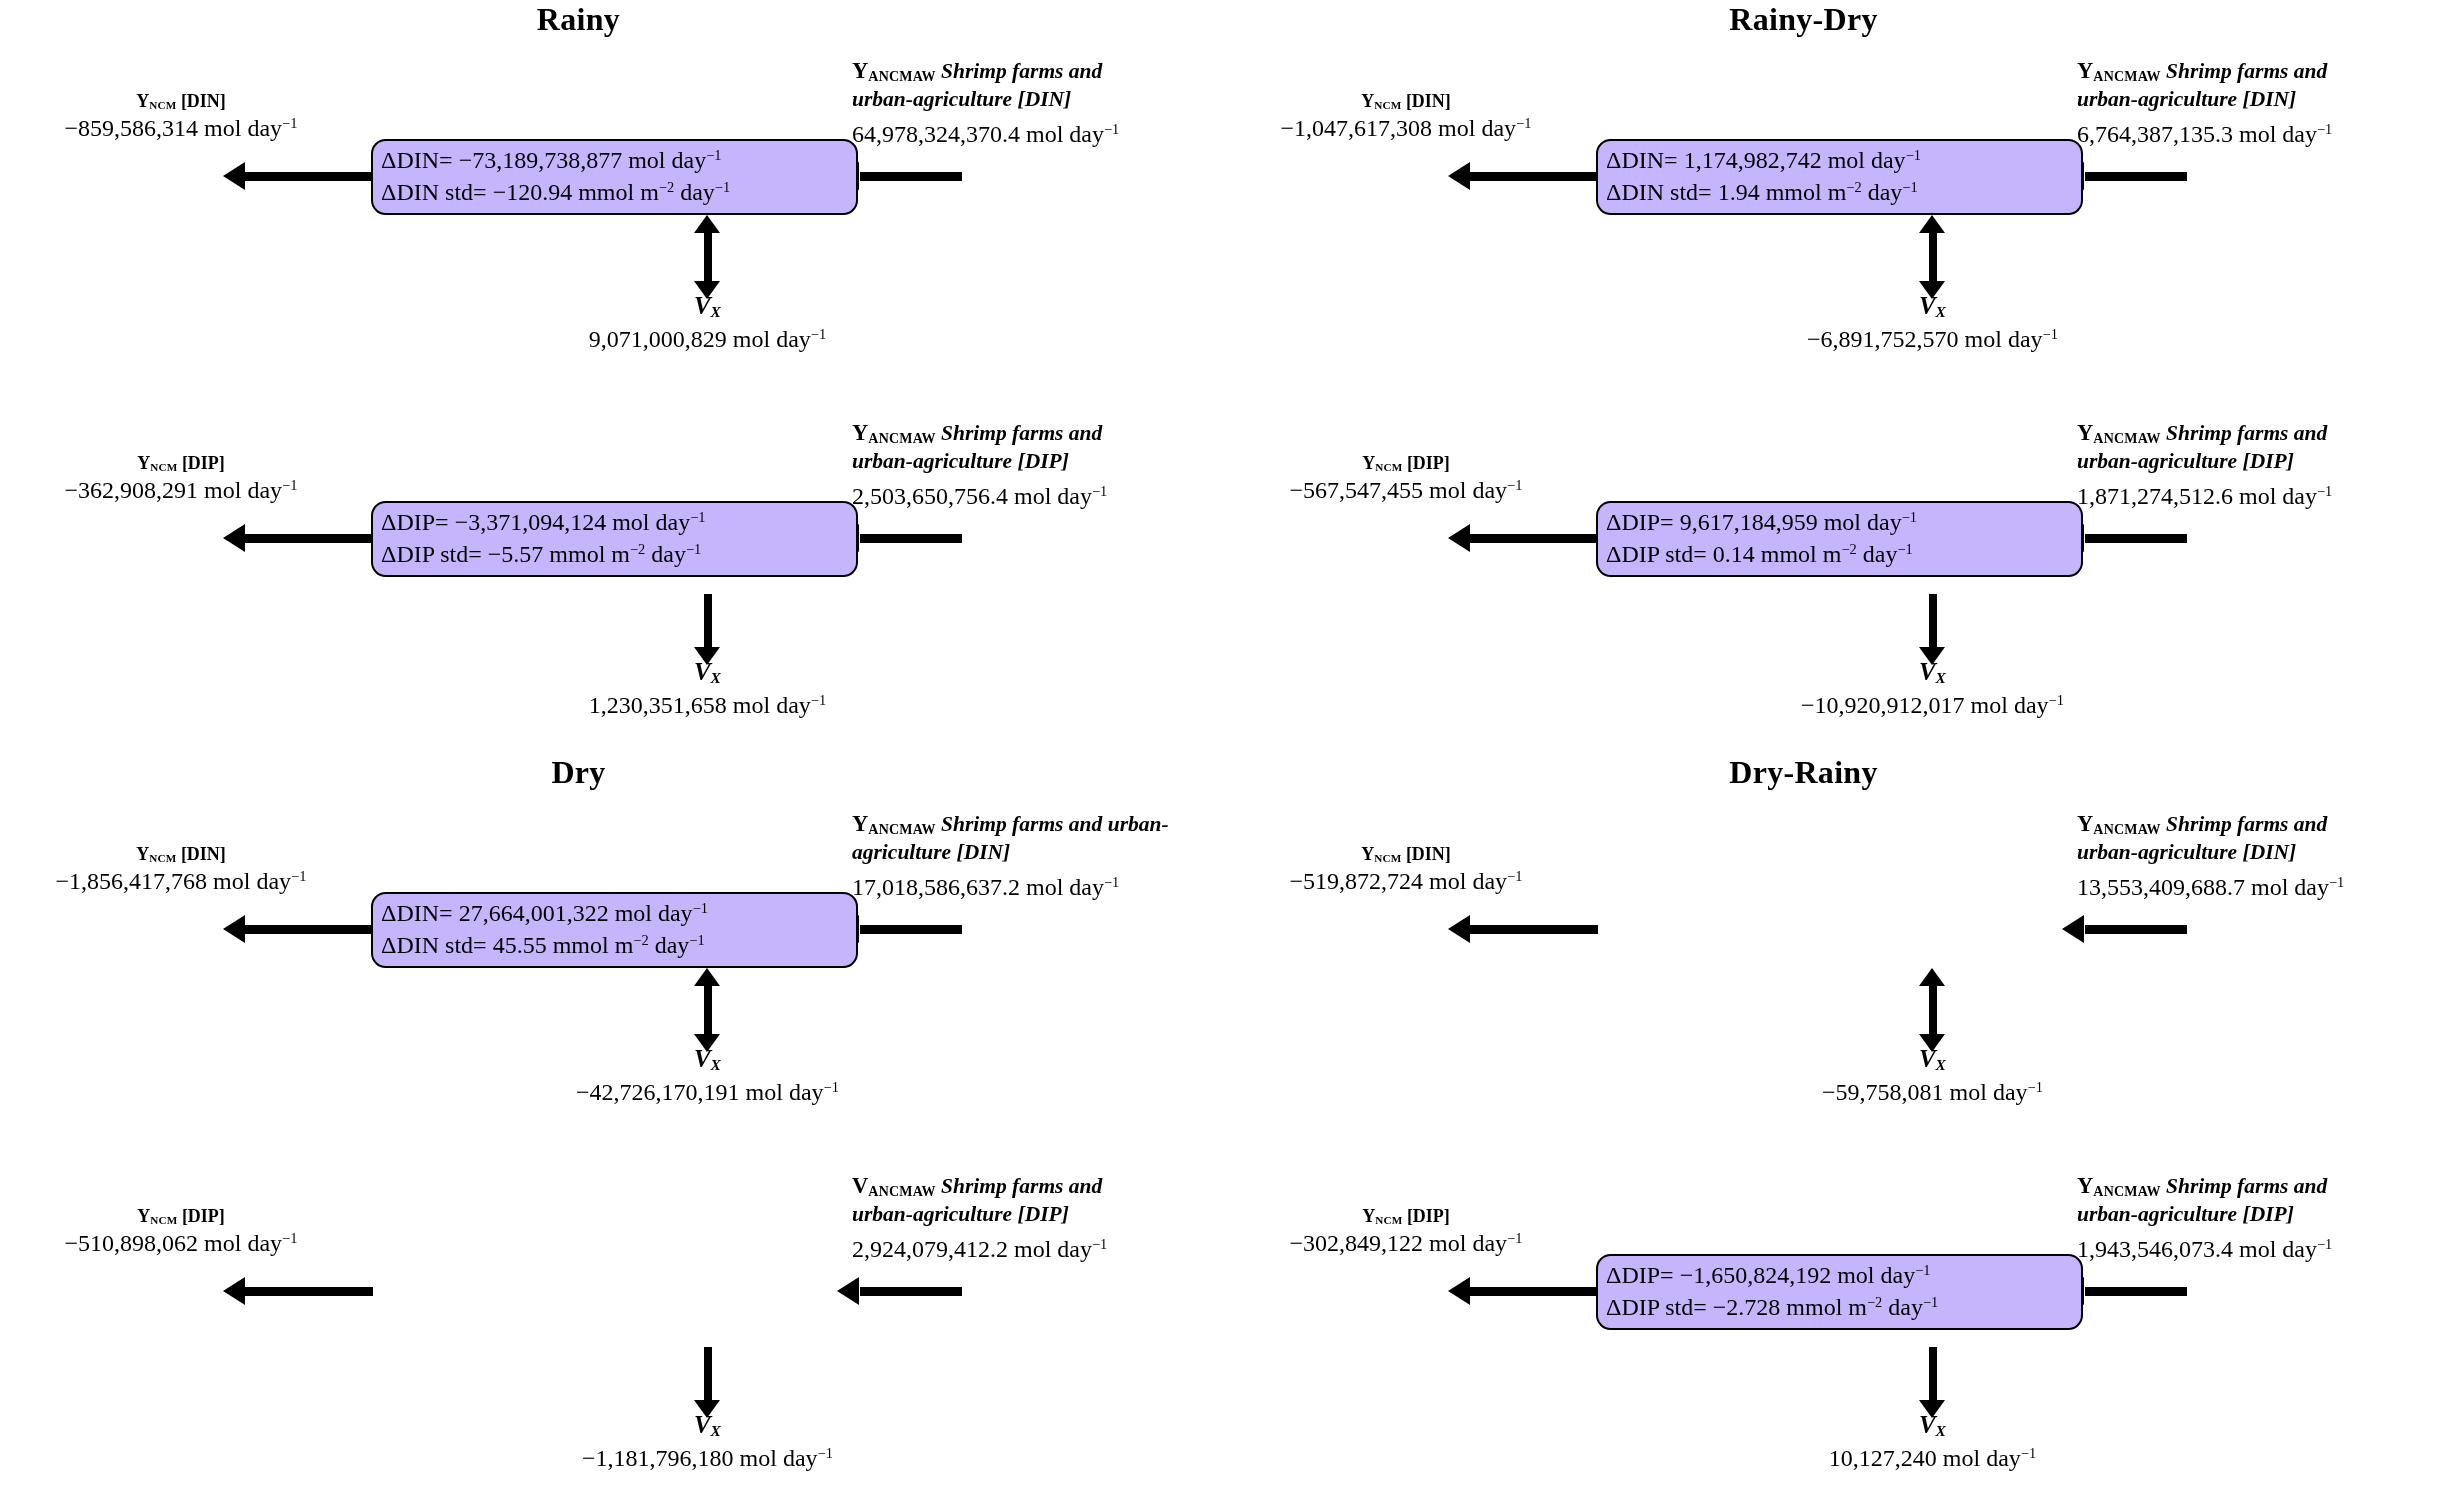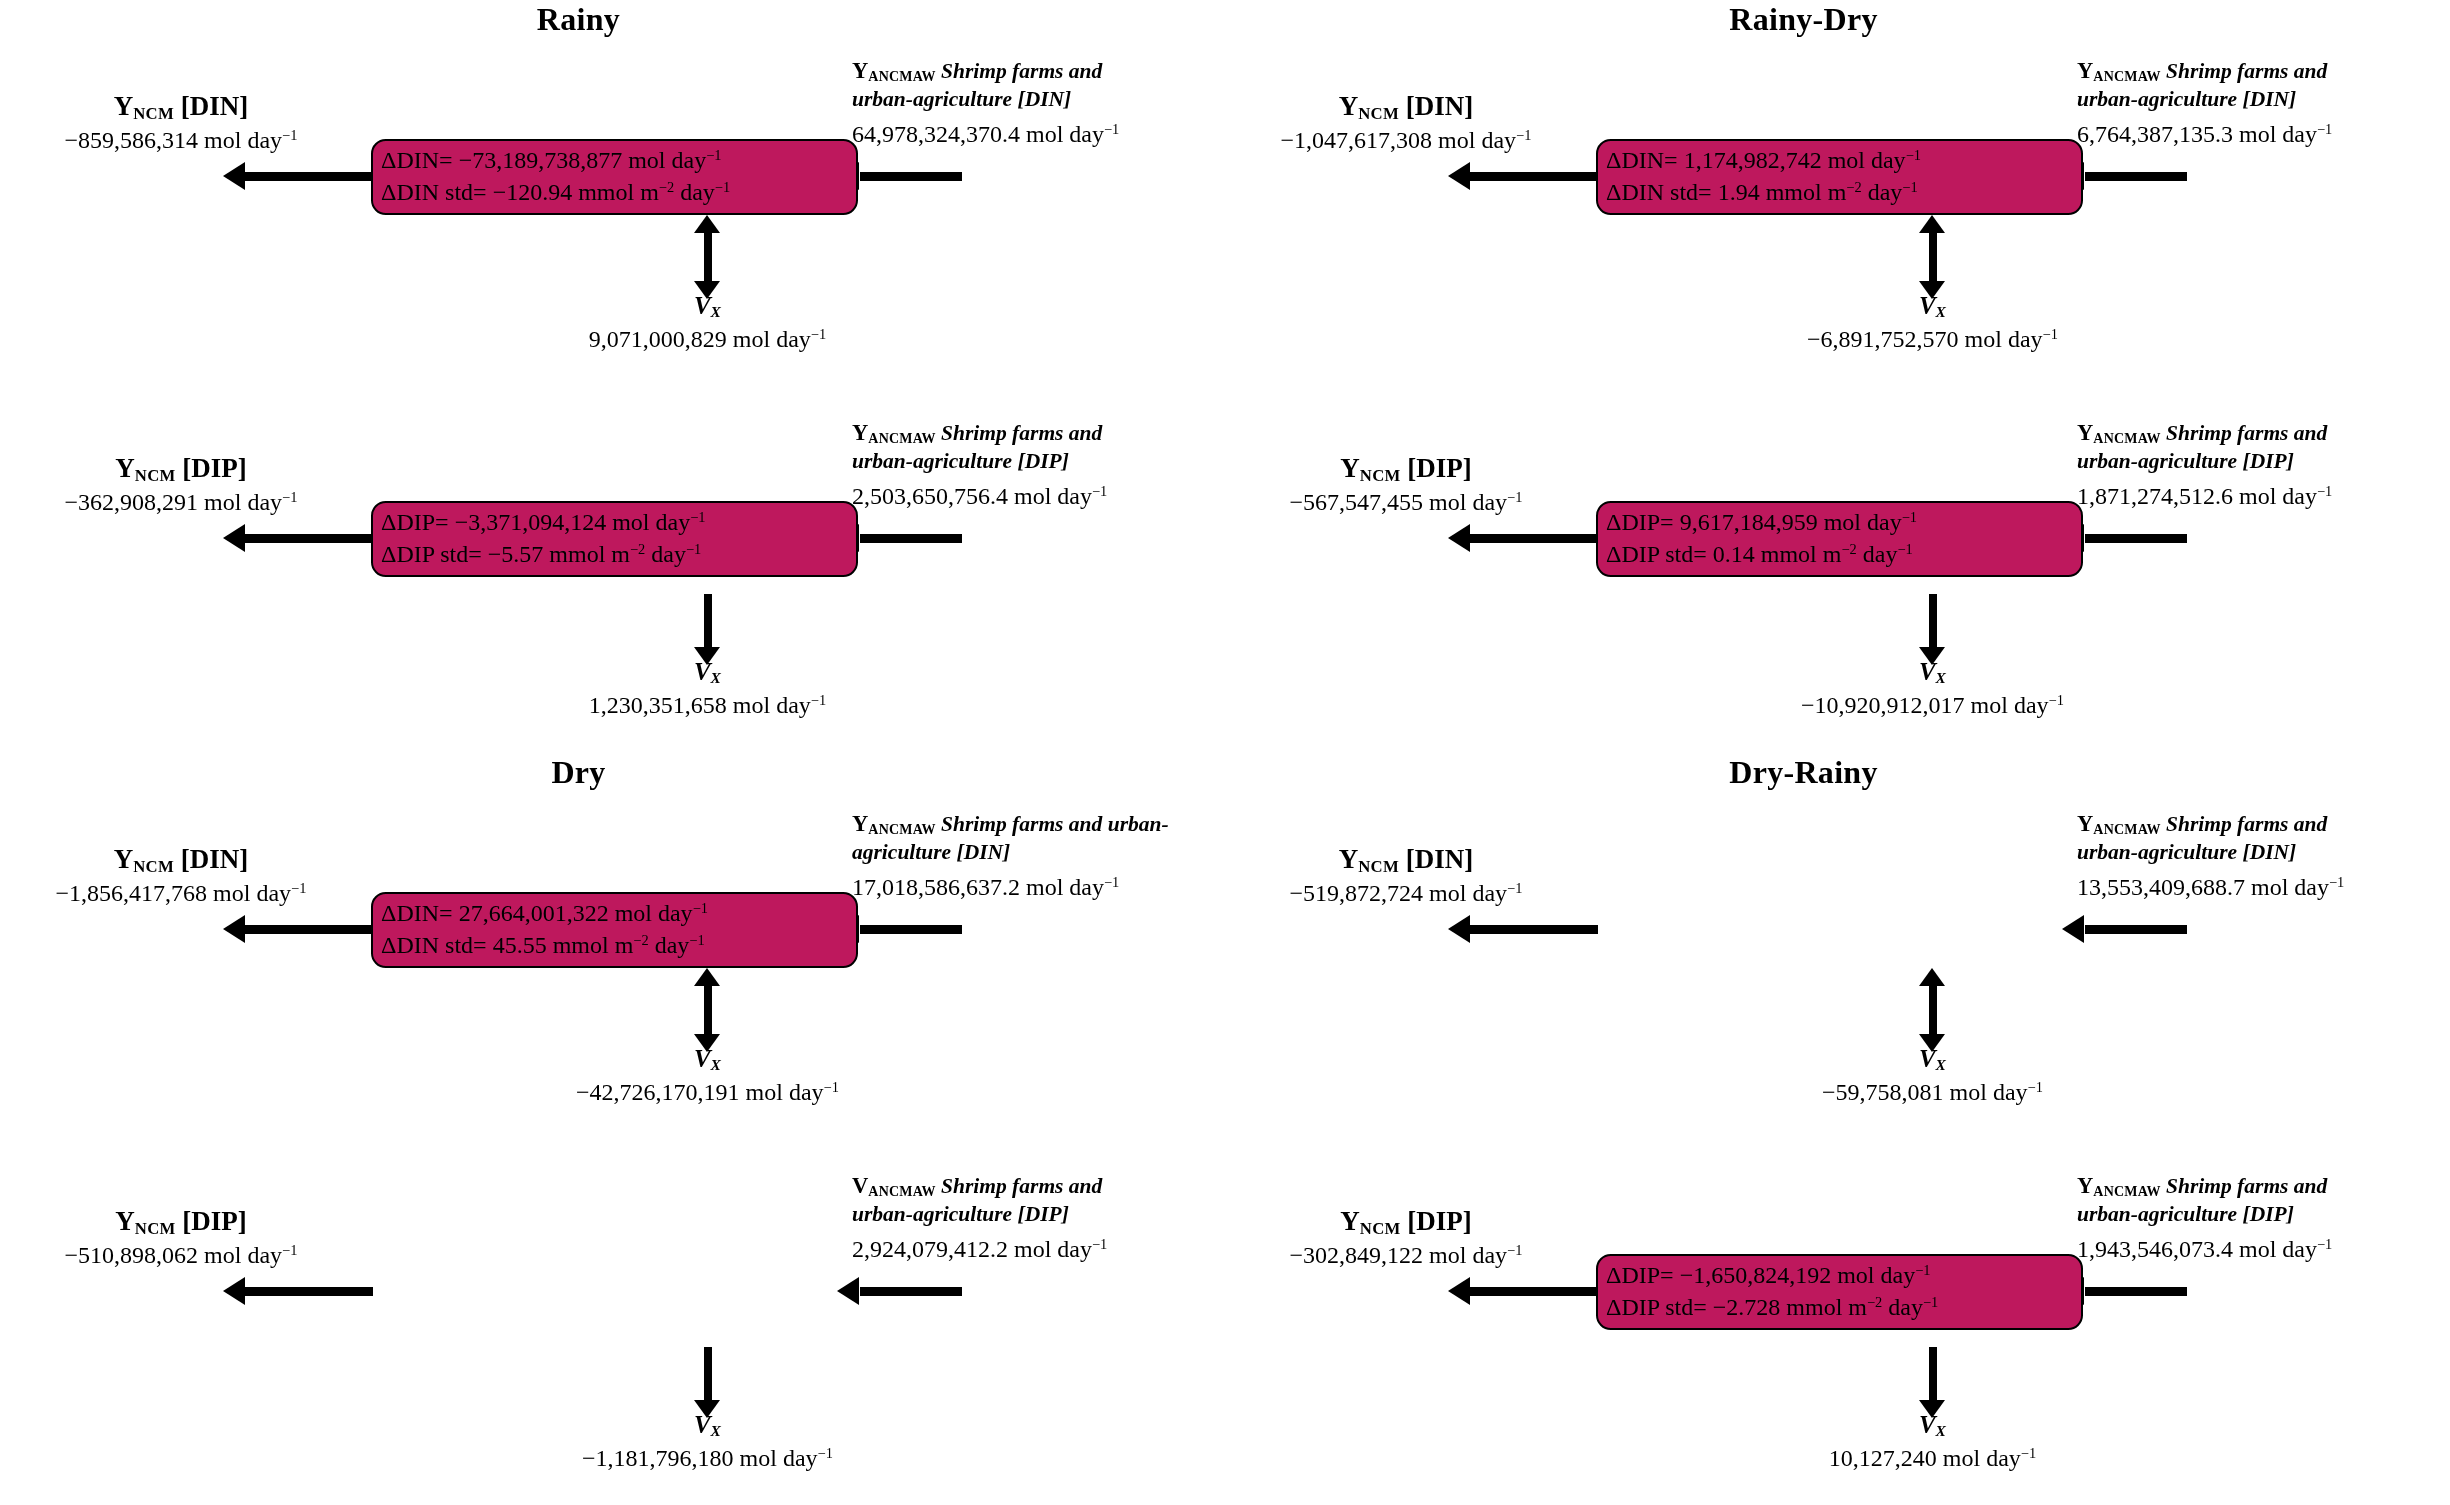--- a/index.html
+++ b/index.html
@@ -51,42 +51,42 @@
   }
 
   .nbox {
     position: absolute;
     left: 371px;
     top: 105px;
     width: 487px;
     min-height: 74px;
     border: 2.3px solid #000000;
     border-radius: 14.7px;
-    background: #be185d;
+    background: #c4b5fd;
     box-sizing: border-box;
     padding: 6.8px 8px 8px 8px;
     display: flex;
     flex-direction: column;
     justify-content: center;
     gap: 6.8px;
     z-index: 3;
   }
   .nbox .line {
     font-size: 24px;
     line-height: 1.06;
     white-space: nowrap;
   }
 
   
   .side-label {
     position: absolute;
     z-index: 1;
   }
   .side-label .sym {
-    font-size: 27px;
+    font-size: 18px;
     font-weight: bold;
     white-space: nowrap;
   }
   .side-label .val {
     font-size: 24px;
     white-space: nowrap;
     margin-top: 3.4px;
   }
 
   .left-label {

